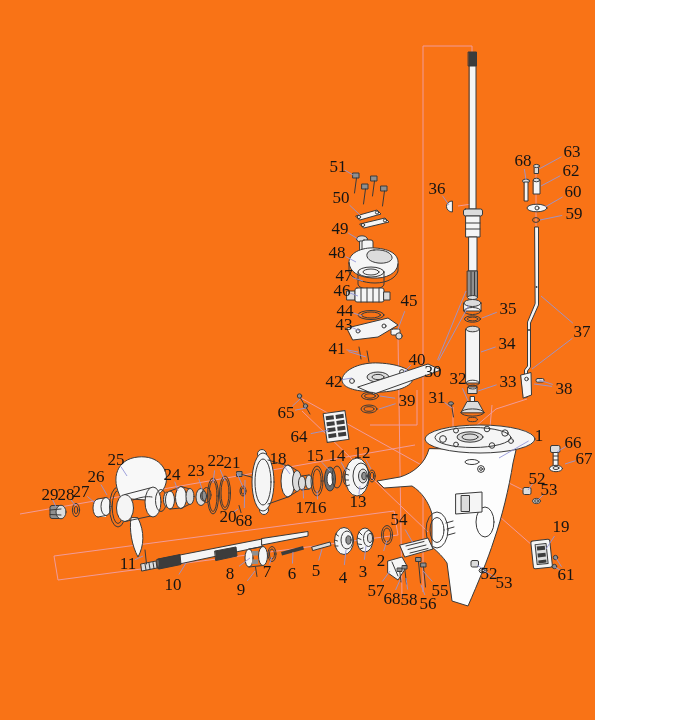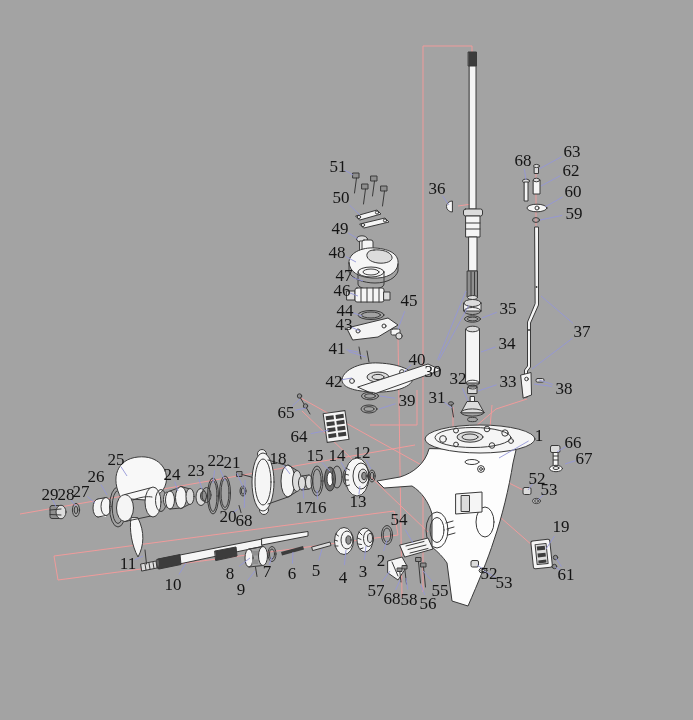--- a/index.html
+++ b/index.html
@@ -1,16 +1,16 @@
 <!DOCTYPE html>
 <html><head>
 <meta charset="utf-8">
 <style>
   html,body{margin:0;padding:0;background:#ffffff;}
-  .stage{position:relative;width:693px;height:720px;background:#a3a3a3;overflow:hidden;}
+  .stage{position:relative;width:595px;height:720px;background:#f97316;overflow:hidden;}
   svg{position:absolute;left:0;top:0;}
   .part{stroke:#3a3a3a;stroke-width:1;fill:none;stroke-linejoin:round;stroke-linecap:round;}
   .fillL{fill:#f5f5f5;}
   .fillM{fill:#dcdcdc;}
   .fillD{fill:#8f8f8f;}
   .fillK{fill:#3c3c3c;}
   text.plabel{font-family:"Liberation Serif","DejaVu Serif",serif;}
 </style>
 </head>
 <body>

